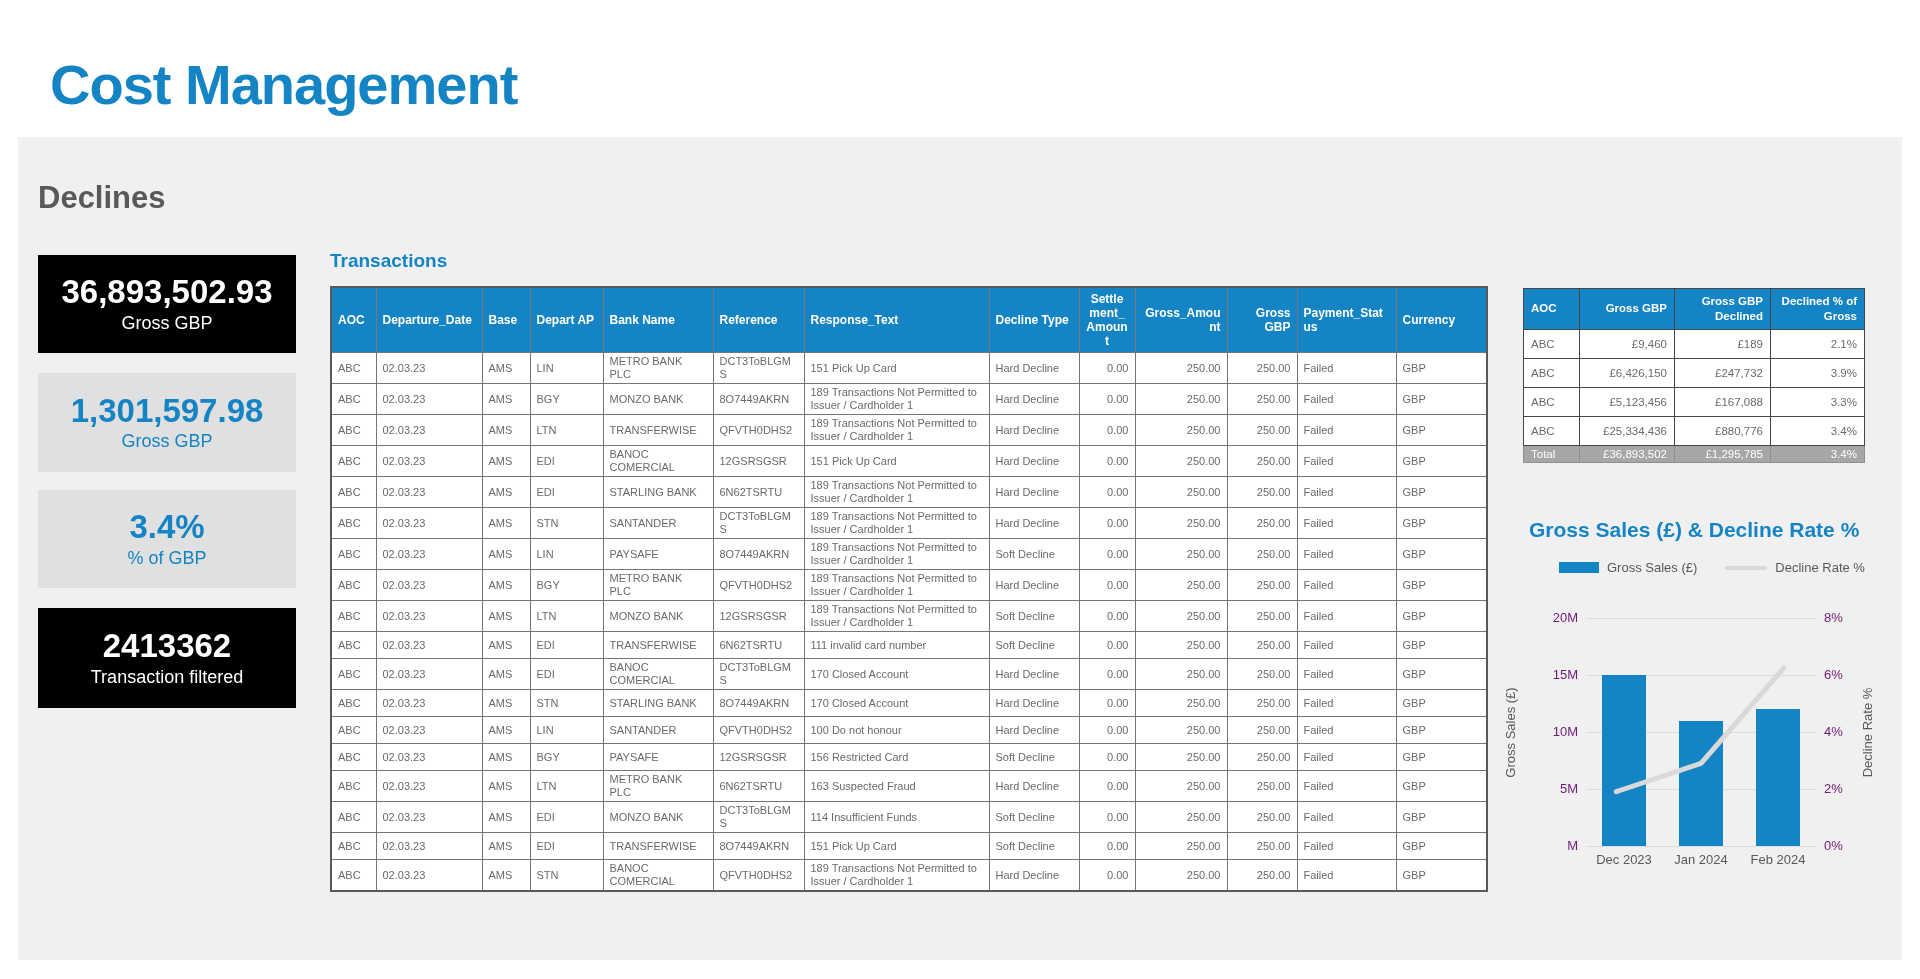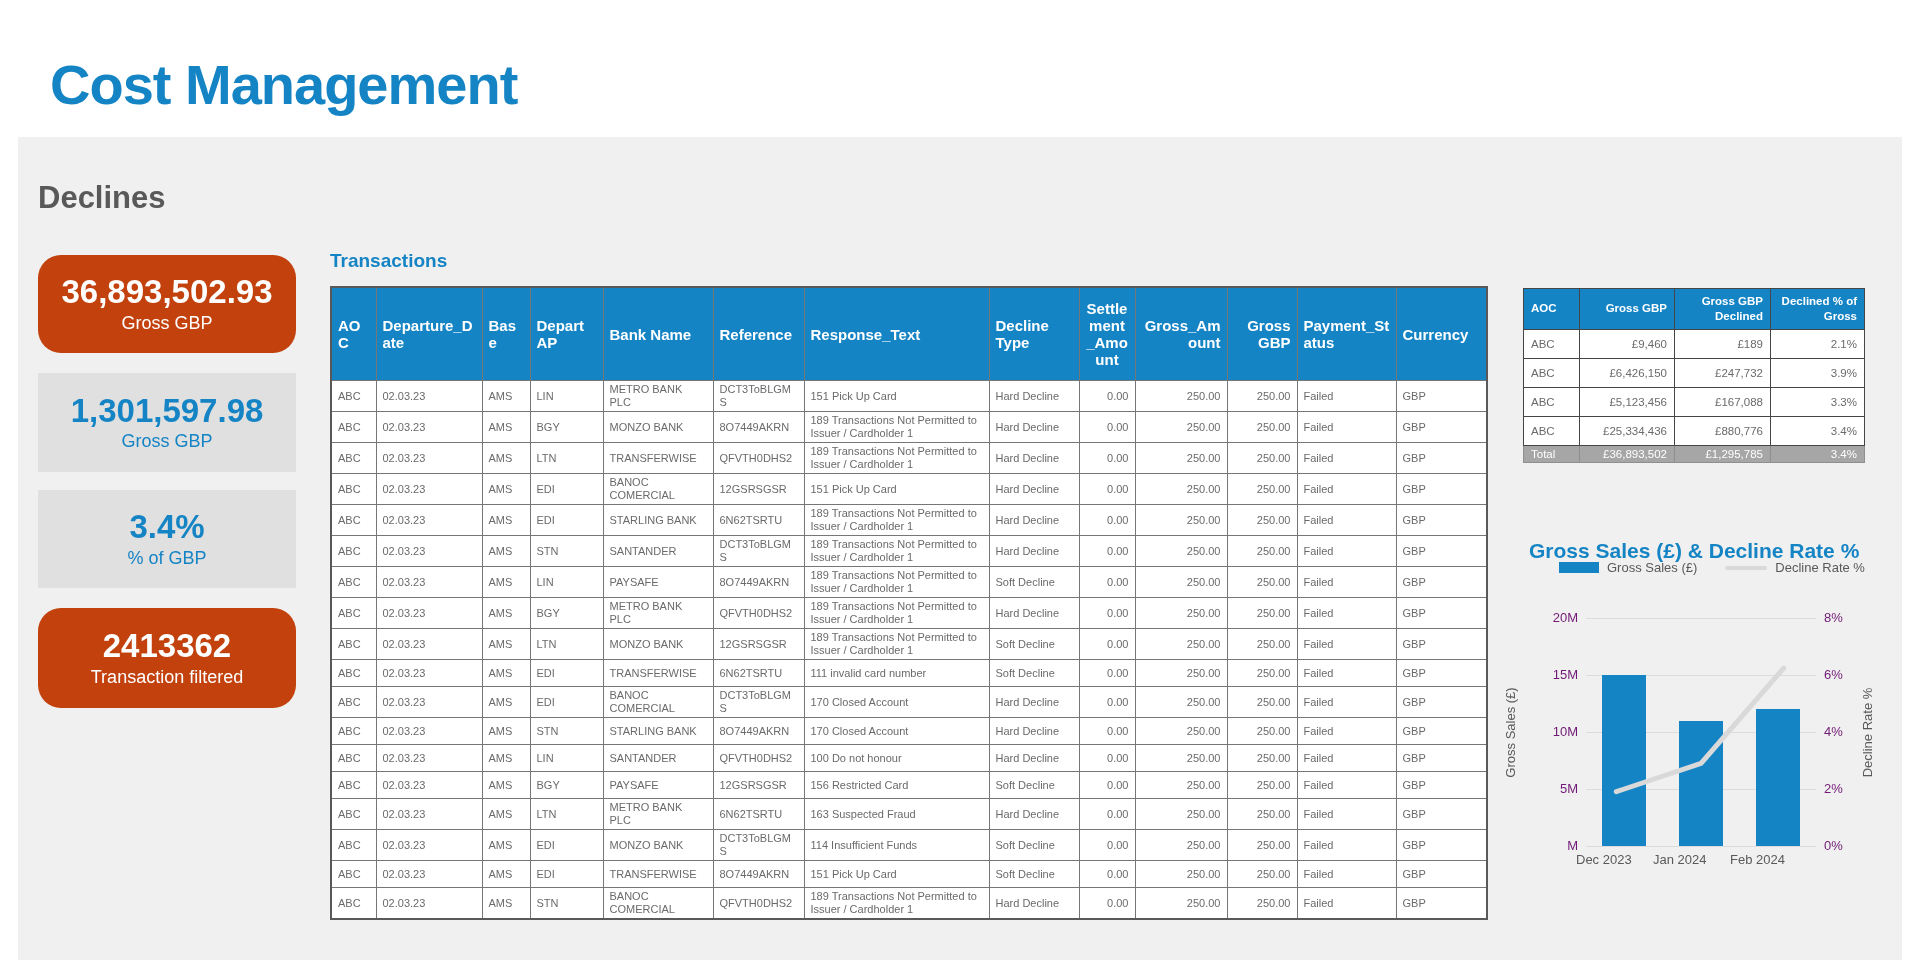--- a/index.html
+++ b/index.html
@@ -9,66 +9,66 @@
   .panel-bg { position:absolute; left:18px; top:137px; width:1884px; height:823px; background:#f0f0f0; }
 
   .page-title { position:absolute; left:50px; top:52px; font-size:56px; font-weight:bold; color:#1584c5; letter-spacing:-1px; }
   .page-desc { position:absolute; left:632px; top:66px; width:1215px; font-size:16px; line-height:1.45; color:#7f7f7f; }
 
   .section-title { position:absolute; left:38px; top:180px; font-size:31px; font-weight:bold; color:#595959; }
 
   .kpi { position:absolute; left:38px; width:258px; display:flex; flex-direction:column; align-items:center; justify-content:center; gap:3px; cursor:default; }
   .kpi .kpi-value { font-size:33px; font-weight:bold; line-height:1.1; }
   .kpi .kpi-label { font-size:18px; line-height:1.1; }
-  .kpi.blue { background:#c2410c; color:#ffffff;border-radius:23px; }
+  .kpi.blue { background:#000000; color:#ffffff; }
   .kpi.gray { background:#e0e0e0; color:#1584c5; }
   .kpi-1 { top:255px; height:98px; }
   .kpi-2 { top:373px; height:99px; }
   .kpi-3 { top:490px; height:98px; }
   .kpi-4 { top:608px; height:100px; }
 
   .tx-title { position:absolute; left:330px; top:250px; font-size:19px; font-weight:bold; color:#1584c5; }
 
   table { border-collapse:collapse; table-layout:fixed; background:#ffffff; }
   .tx-table { position:absolute; left:330px; top:286px; width:1156px; }
   .tx-table th, .tx-table td { border:1px solid #767676; overflow-wrap:anywhere; }
-  .tx-table th { background:#1584c5; color:#ffffff; font-size:15px; font-weight:bold; text-align:left; vertical-align:middle; padding:12px 6px; }
+  .tx-table th { background:#1584c5; color:#ffffff; font-size:12px; font-weight:bold; text-align:left; vertical-align:middle; padding:4px 6px; }
   .tx-table td { color:#6a6a6a; font-size:11px; line-height:13px; padding:2px 6px; height:27px; vertical-align:middle; text-align:left; }
   .tx-table th.num, .tx-table td.num { text-align:right; }
   .tx-table th.ctr { text-align:center; }
   .tx-table { border:2px solid #595959; }
 
   .sum-table { position:absolute; left:1523px; top:288px; width:341px; border:1px solid #454545; }
   .sum-table th, .sum-table td { border:1px solid #454545; }
   .sum-table th { background:#1584c5; color:#ffffff; font-size:11.5px; font-weight:bold; vertical-align:middle; text-align:left; padding:5px 7px; line-height:1.3; }
   .sum-table td { color:#6a6a6a; font-size:11.5px; height:29px; padding:2px 7px; vertical-align:middle; text-align:left; }
   .sum-table th.num, .sum-table td.num { text-align:right; }
   .sum-table tr.total td { background:#a6a6a6; color:#ffffff; height:14px; border-color:#8f8f8f; }
 
-  .chart-title { position:absolute; left:1529px; top:518px; width:360px; font-size:21px; font-weight:bold; color:#1584c5;margin-top:21px; }
+  .chart-title { position:absolute; left:1529px; top:518px; width:360px; font-size:21px; font-weight:bold; color:#1584c5; }
   .legend { position:absolute; left:1559px; top:560px; display:flex; align-items:center; gap:28px; }
   .legend-item { display:flex; align-items:center; gap:8px; cursor:default; }
   .legend-label { font-size:13px; color:#595959; }
   .swatch-bar { width:40px; height:11px; background:#1584c5; }
   .swatch-line { width:42px; height:4px; background:#d9d9d9; border-radius:2px; }
 
   .axis-title { position:absolute; top:618px; height:228px; width:20px; display:flex; align-items:center; justify-content:center; }
   .axis-title span { transform:rotate(-90deg); white-space:nowrap; font-size:13px; color:#595959; }
   .axis-title.left { left:1500px; }
   .axis-title.right { left:1858px; }
 
   .tick { position:absolute; font-size:13px; color:#701a75; }
   .tick.left { left:1534px; width:44px; text-align:right; }
   .tick.right { left:1824px; width:40px; text-align:left; }
 
   .plot { position:absolute; left:1586px; top:618px; width:230px; height:228px; }
   .gridline { position:absolute; left:0; width:230px; height:1px; background:#dcdcdc; }
   .bar { position:absolute; width:44px; background:#1584c5; bottom:0; }
   .line-svg { position:absolute; left:0; top:0; overflow:visible; }
-  .xlabel { position:absolute; top:852px; width:96px; font-size:13px; color:#595959; }
+  .xlabel { position:absolute; top:852px; width:96px; text-align:center; font-size:13px; color:#595959; }
 </style>
 </head>
 <body>
 
 <div class="page">
 
   <div class="panel-bg"></div>
 
   <div class="page-title">Cost Management</div>
 

